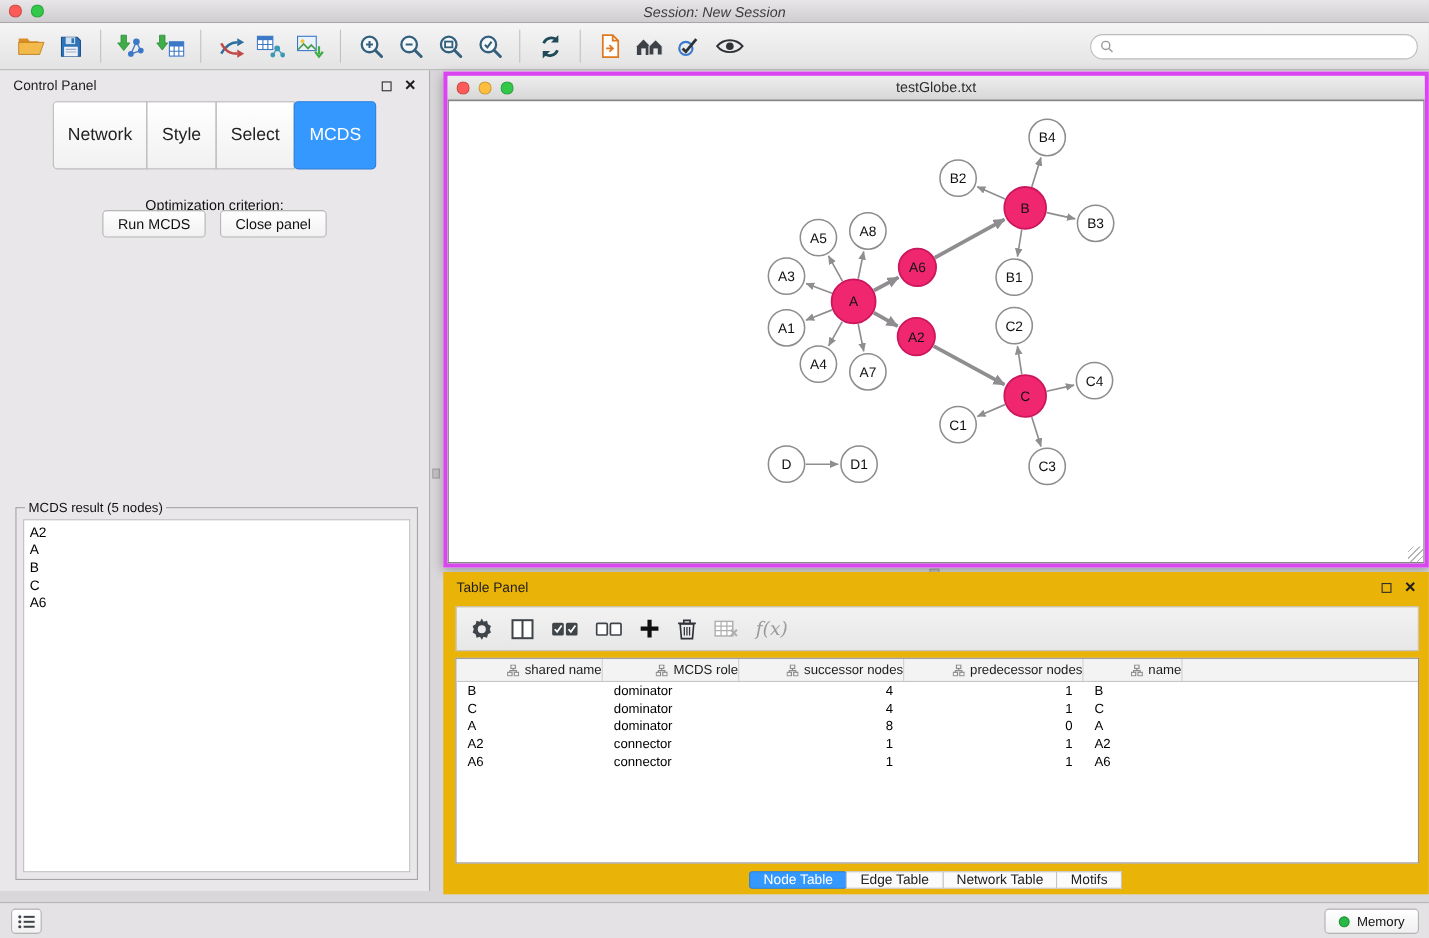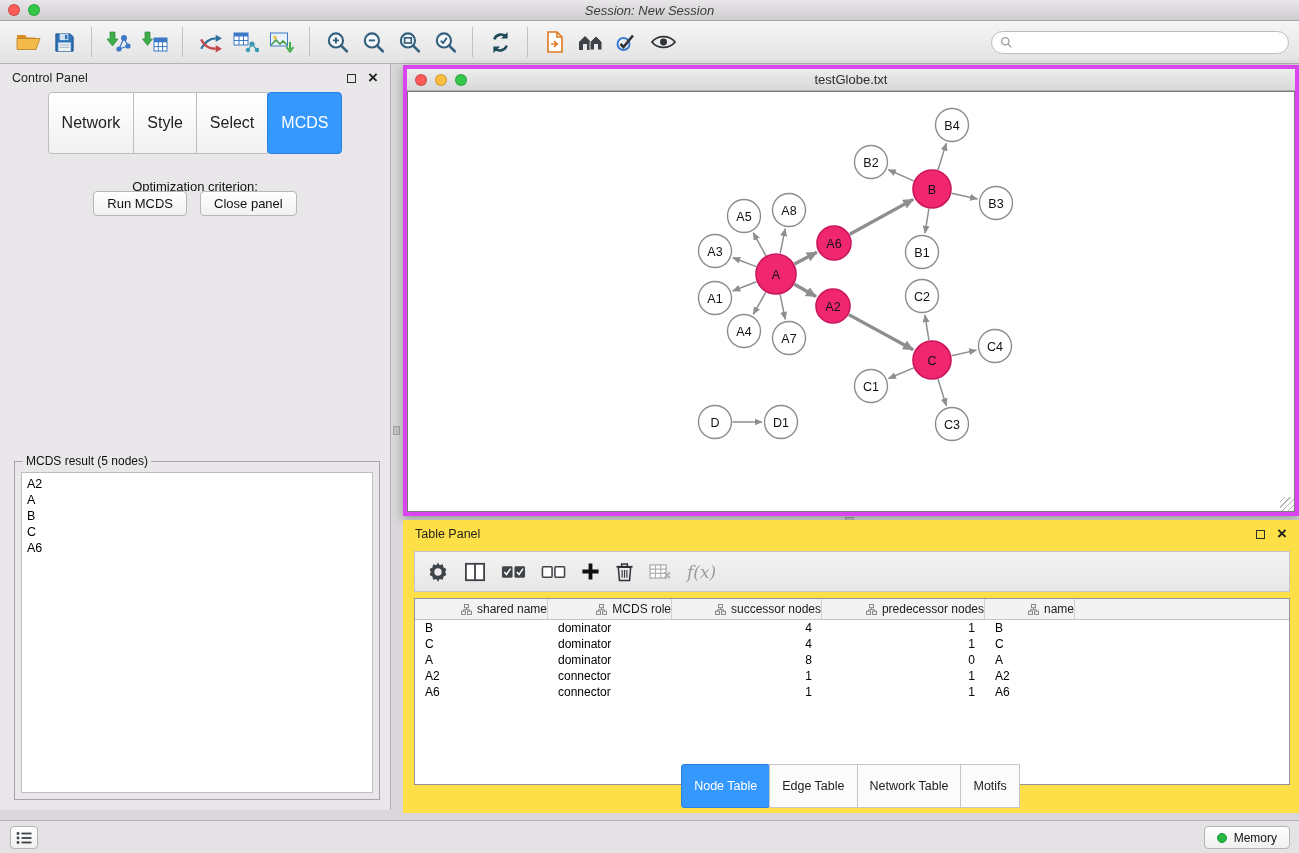--- a/index.html
+++ b/index.html
@@ -66,39 +66,39 @@
   .nw-content { position:absolute; top:22px; left:0; right:0; bottom:0; background:#fff; border:1px solid #7c7a7c; }
   .net-svg text { font-family:"Liberation Sans",sans-serif; font-size:12.5px; fill:#111; }
   .nw-resize { position:absolute; right:0; bottom:0; width:14px; height:14px;
     background:repeating-linear-gradient(135deg, transparent 0 3px, #b5b3b5 3px 4px); }
 
   
   .v-split-handle { position:absolute; left:393px; top:362px; width:7px; height:9px; background:#c3c1c3; border:1px solid #a5a3a5; }
   .h-split-handle { position:absolute; left:845px; top:453px; width:9px; height:6px; background:#c3c1c3; border:1px solid #a5a3a5; }
 
   
-  .table-panel { position:absolute; left:403px; top:456px; width:896px; height:293px; background:#fde047; }
+  .table-panel { position:absolute; left:403px; top:456px; width:896px; height:293px; background:#eab308; }
   .tp-toolbar { position:absolute; left:11px; right:9px; top:31px; height:41px;
     background:linear-gradient(#f3f2f3,#e8e7e8); border:1px solid #c6c4c6;
     display:flex; align-items:center; gap:15px; padding:0 12px; }
   .fx-label { font-family:"DejaVu Serif",serif; font-style:italic; font-size:17px; color:#9c9a9c; }
   .nt-wrap { position:absolute; left:11px; right:9px; top:78px; bottom:28px;
     background:#fff; border:1px solid #949294; overflow:hidden; }
   .nt-header { display:flex; height:21px; background:#f4f3f4; border-bottom:1px solid #c6c4c6; }
   .nt-th { display:flex; align-items:center; justify-content:flex-end; gap:5px;
     font-size:12px; color:#1c1c1c; border-right:1px solid #d2d0d2; flex:none; }
   .nt-th .sort-ic { display:flex; }
   .col-0 { width:133px; } .col-1 { width:124px; } .col-2 { width:150px; }
   .col-3 { width:163px; } .col-4 { width:90px; }
   .col-fill { flex:1 !important; border-right:none !important; }
   .nt-row { display:flex; height:16px; align-items:center; }
   .nt-td { font-size:12px; color:#000; padding:0 10px; flex:none; white-space:nowrap; overflow:hidden; }
   .nt-td.num { text-align:right; }
   .tp-tabs { position:absolute; bottom:5px; left:0; right:0; display:flex; justify-content:center; }
-  .tp-tab { font-size:12.5px; padding:14px 12px; background:#fbfbfb; border:1px solid #c6c4c6;
+  .tp-tab { font-size:12.5px; padding:0 12px; background:#fbfbfb; border:1px solid #c6c4c6;
     margin-left:-1px; color:#222; cursor:default; }
   .tp-tab.active { background:#3598fe; color:#fff; border-color:#2a7fdf; border-radius:3px; }
 
   
   .statusbar { position:absolute; left:0; right:0; bottom:0; height:33px;
     background:#e4e2e4; border-top:1px solid #b6b4b6; }
   .menu-btn { position:absolute; left:10px; top:5px; width:28px; height:23px;
     background:linear-gradient(#ffffff,#f0f0f0); border:1px solid #b5b3b5; border-radius:4px;
     display:flex; align-items:center; justify-content:center; }
   .memory-btn { position:absolute; right:9px; top:5px; height:23px; padding:0 12px;

